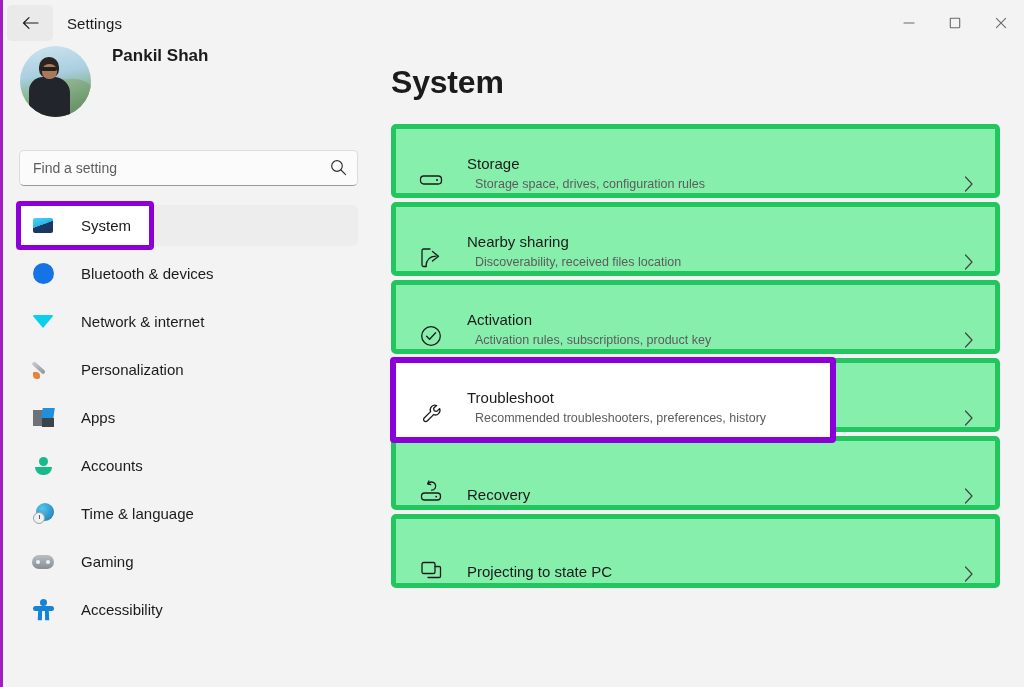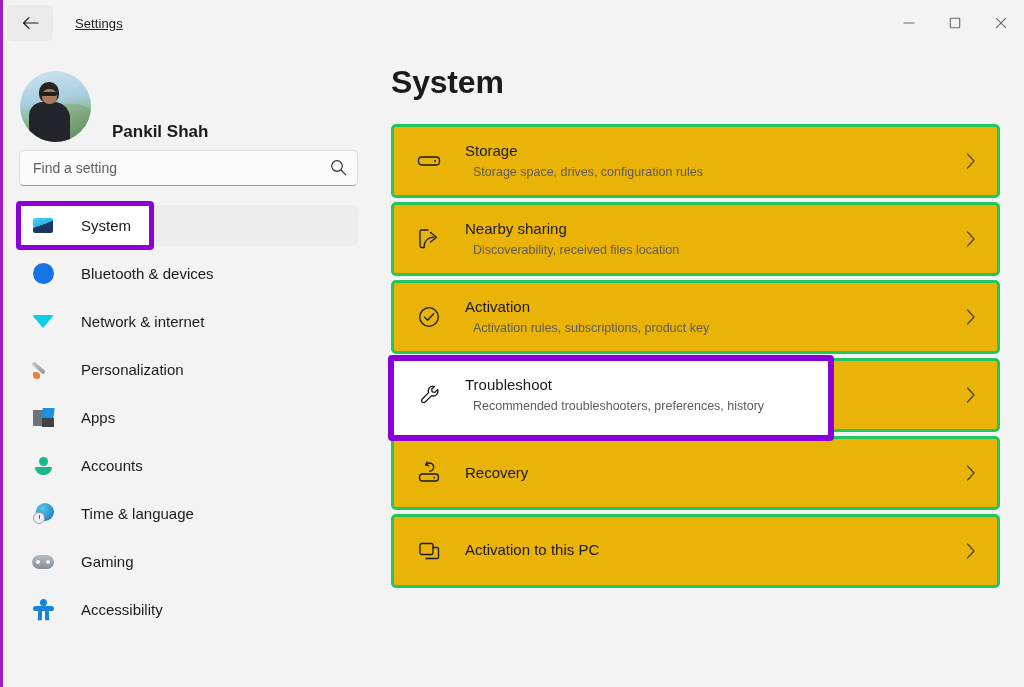--- a/index.html
+++ b/index.html
@@ -28,25 +28,24 @@
   .back-btn {
     width: 46px; height: 36px;
     margin-left: 4px;
     display: flex; align-items: center; justify-content: center;
     background: #eaeaea;
     border-radius: 5px;
     cursor: pointer;
   }
   .back-btn svg { stroke: #1b1b1b; }
   .app-title {
-    margin-left: 22px;
-    font-size: 13px;
+    margin-left: 14px;
+    font-size: 15px;
     color: #1b1b1b;
     letter-spacing: .1px;
-    text-decoration: underline;
   }
   .win-controls {
     position: absolute;
     right: 0; top: 0;
     height: 46px;
     display: flex;
   }
   .win-btn {
     width: 46px; height: 46px;
     display: flex; align-items: center; justify-content: center;
@@ -59,21 +58,21 @@
 
   
   #sidebar {
     width: 371px;
     flex: 0 0 371px;
     padding: 0 16px;
     background: #f3f3f3;
   }
   .profile {
     display: flex;
-    align-items: flex-end;
+    align-items: flex-start;
     height: 96px;
     padding-left: 1px;
   }
   .avatar {
     width: 71px; height: 71px;
     border-radius: 50%;
     overflow: hidden;
     position: relative;
     background: linear-gradient(170deg,#cfe4f0 0%,#a9cfe0 40%,#7fae7a 70%,#5d8c52 100%);
     flex: 0 0 71px;
@@ -248,27 +247,27 @@
   }
   .page-title {
     font-size: 32px;
     font-weight: 700;
     color: #1b1b1b;
     margin: 18px 0 23px 0;
     letter-spacing: -.2px;
   }
   .card {
     position: relative;
-    background: #eab308;
-    border: 3px solid #22c55e;
+    background: #86efac;
+    border: 5px solid #22c55e;
     border-radius: 5px;
     height: 74px;
     margin-bottom: 4px;
     display: flex;
-    align-items: center;
+    align-items: flex-end;
     padding: 0 16px 0 21px;
     cursor: pointer;
   }
   .card-icon {
     width: 28px; flex: 0 0 28px;
     display: flex; align-items: center; justify-content: center;
     color: #1b1b1b;
   }
   .card-text { margin-left: 22px; flex: 1; }
   .card-title { font-size: 15px; color: #1b1b1b; line-height: 1.35; }
@@ -524,21 +523,21 @@
       </div>
 
       <div class="card">
         <span class="card-icon">
           <svg width="26" height="26" viewBox="0 0 26 26" fill="none" stroke="currentColor">
             <rect x="4" y="5.5" width="13" height="11" rx="1.6" stroke-width="1.3"></rect>
             <path d="M17 9.5h4.2c.8 0 1.3.6 1.3 1.3v8.4c0 .8-.5 1.3-1.3 1.3H10" stroke-width="1.3" stroke-linecap="round"></path>
           </svg>
         </span>
         <span class="card-text">
-          <span class="card-title">Activation to this PC</span>
+          <span class="card-title">Projecting to state PC</span>
           <div class="card-sub"></div>
         </span>
         <span class="card-chev">
           <svg width="13" height="18" viewBox="0 0 13 18" fill="none" stroke="currentColor">
             <path d="M3.5 2L10 9L3.5 16" stroke-width="1.2" stroke-linecap="round" stroke-linejoin="round"></path>
           </svg>
         </span>
       </div>
     </div>
   </div>

